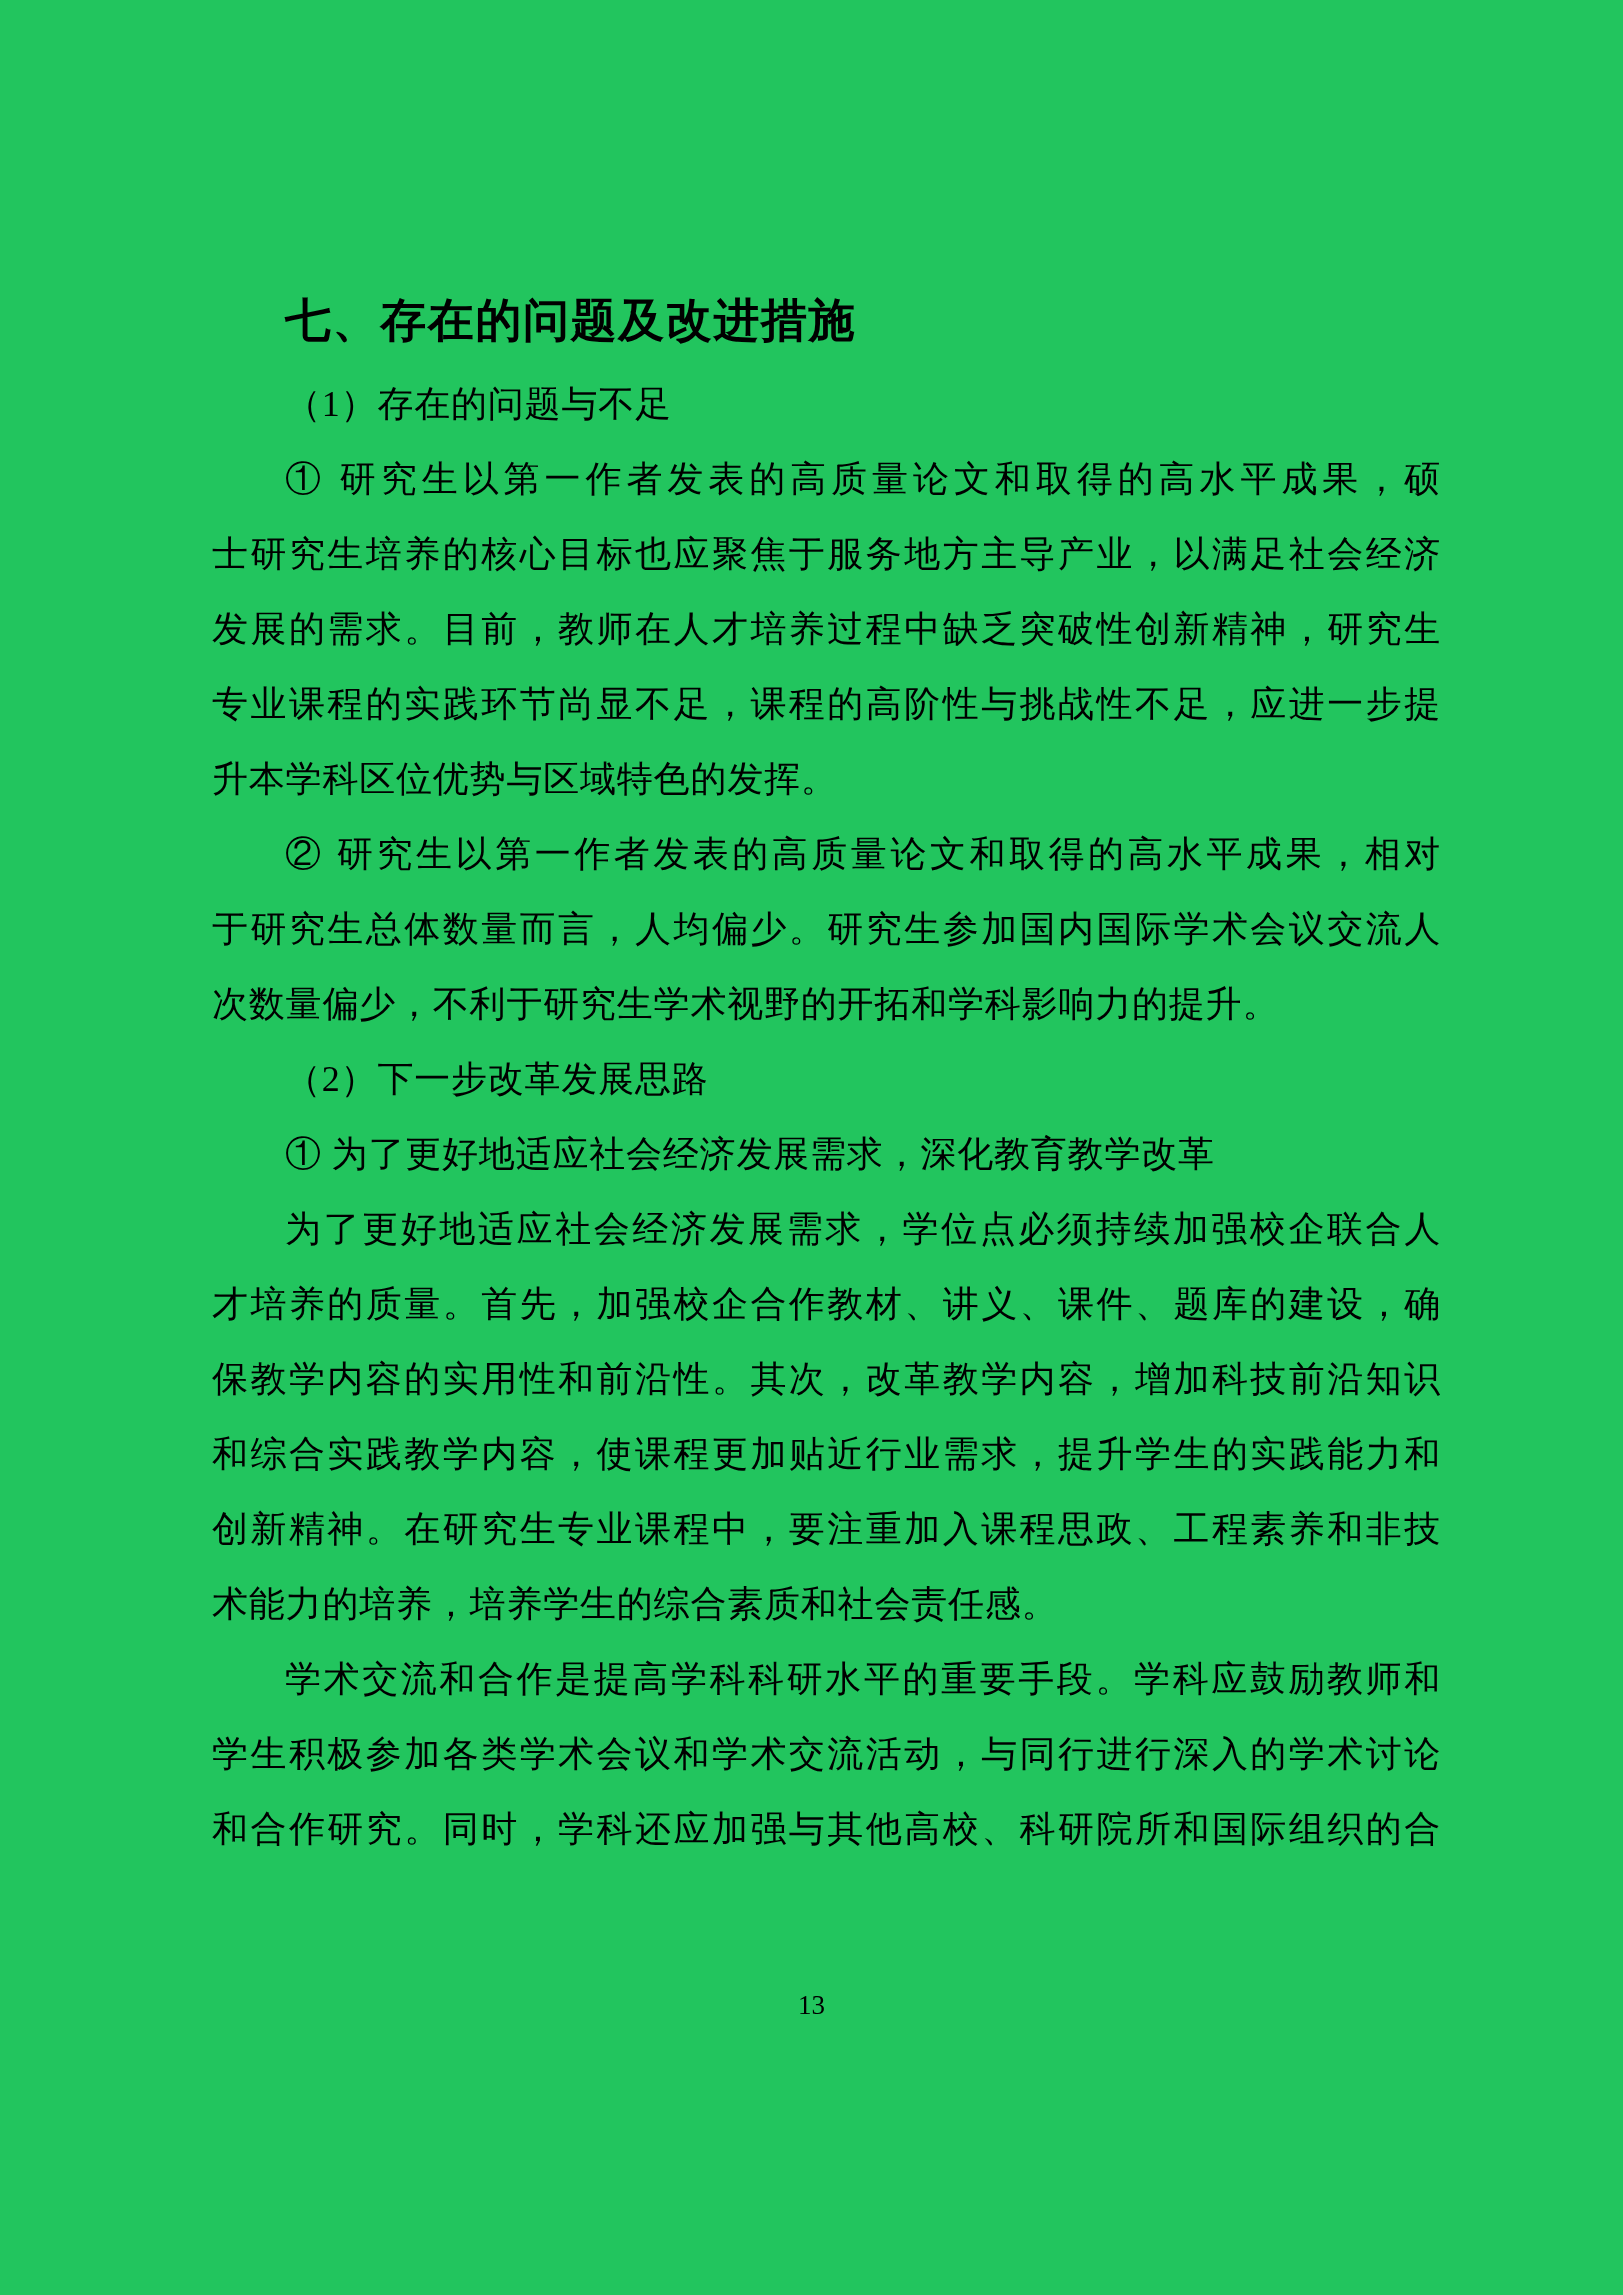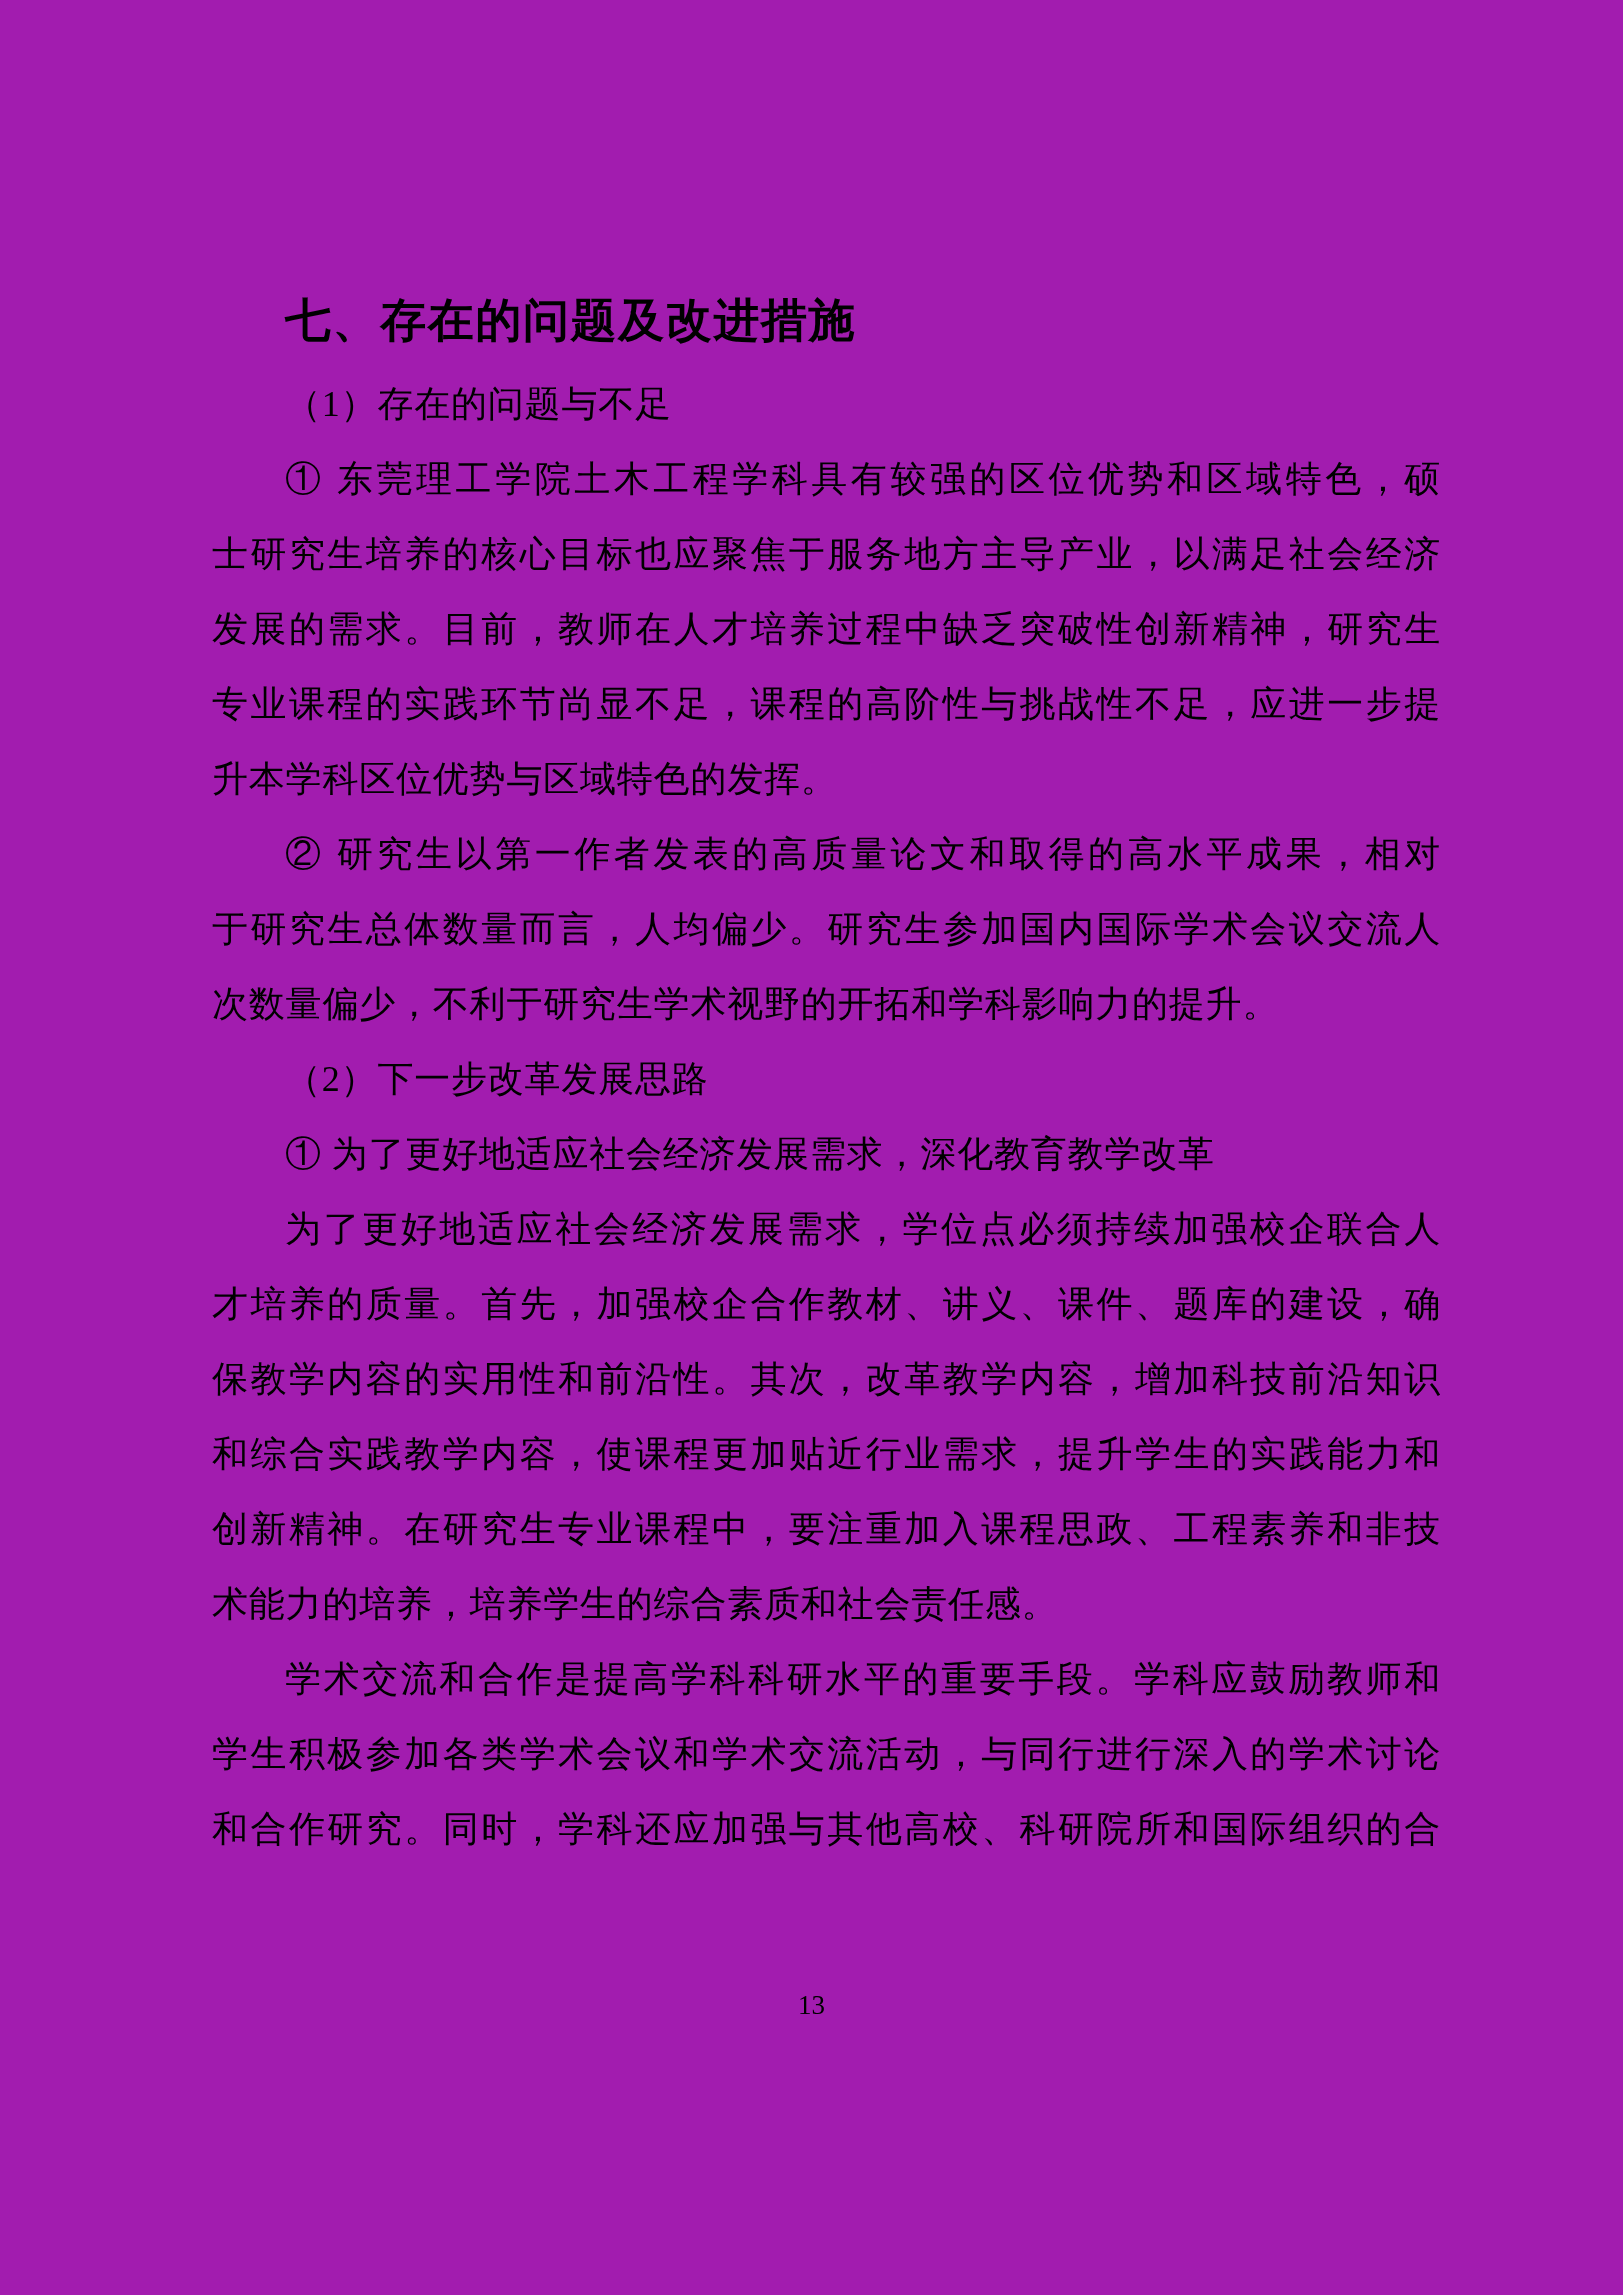--- a/index.html
+++ b/index.html
@@ -11,21 +11,21 @@
     height: 2295px;
     background: #ffffff;
     position: relative;
     font-family: "Liberation Serif", serif;
     color: #000000;
     overflow: hidden;
   }
   .page {
     position: absolute;
     inset: 0;
-    background: #a21caf;
+    background: #22c55e;
   }
   .content {
     position: absolute;
     left: 212px;
     top: 274px;
     width: 1229px;
   }
   .line {
     font-size: 36px;
     line-height: 75px;
@@ -61,21 +61,21 @@
     font-family: "Liberation Serif", serif;
   }
 </style>
 </head>
 <body>
 
 <div class="page">
   <div class="content">
     <div class="line h1">七、存在的问题及改进措施</div>
     <div class="line first">（1）存在的问题与不足</div>
-    <div class="line first full">① 东莞理工学院土木工程学科具有较强的区位优势和区域特色，硕</div>
+    <div class="line first full">① 研究生以第一作者发表的高质量论文和取得的高水平成果，硕</div>
     <div class="line full">士研究生培养的核心目标也应聚焦于服务地方主导产业，以满足社会经济</div>
     <div class="line full">发展的需求。目前，教师在人才培养过程中缺乏突破性创新精神，研究生</div>
     <div class="line full">专业课程的实践环节尚显不足，课程的高阶性与挑战性不足，应进一步提</div>
     <div class="line">升本学科区位优势与区域特色的发挥。</div>
     <div class="line first full">② 研究生以第一作者发表的高质量论文和取得的高水平成果，相对</div>
     <div class="line full">于研究生总体数量而言，人均偏少。研究生参加国内国际学术会议交流人</div>
     <div class="line">次数量偏少，不利于研究生学术视野的开拓和学科影响力的提升。</div>
     <div class="line first">（2）下一步改革发展思路</div>
     <div class="line first">① 为了更好地适应社会经济发展需求，深化教育教学改革</div>
     <div class="line first full">为了更好地适应社会经济发展需求，学位点必须持续加强校企联合人</div>

